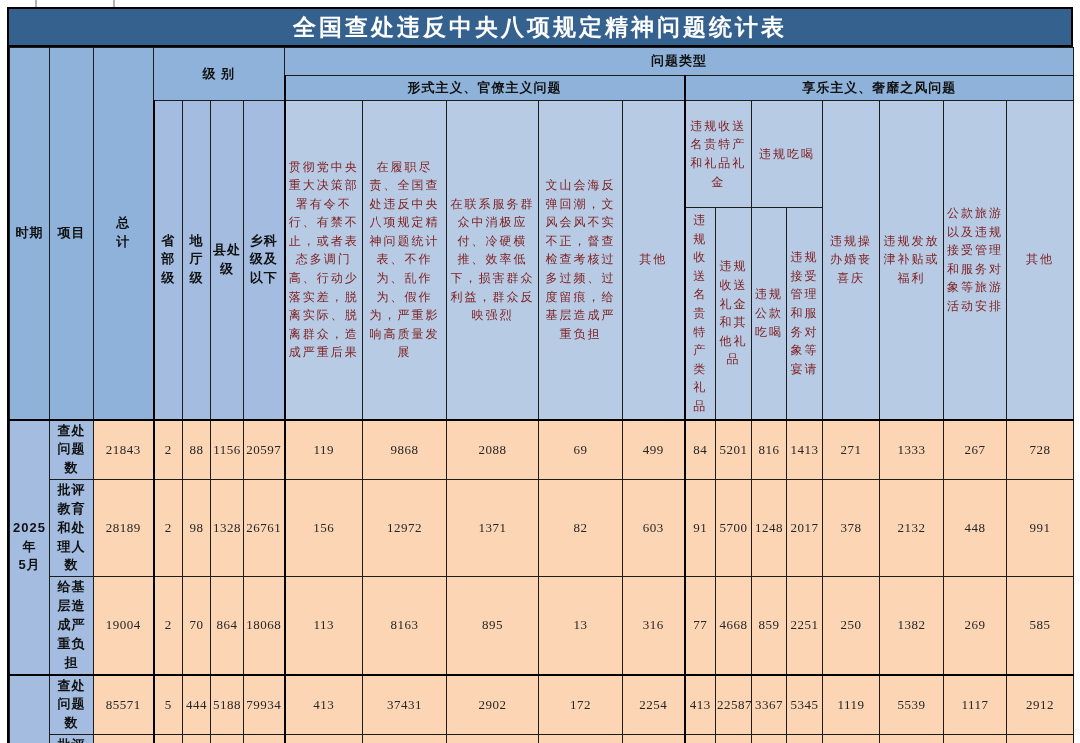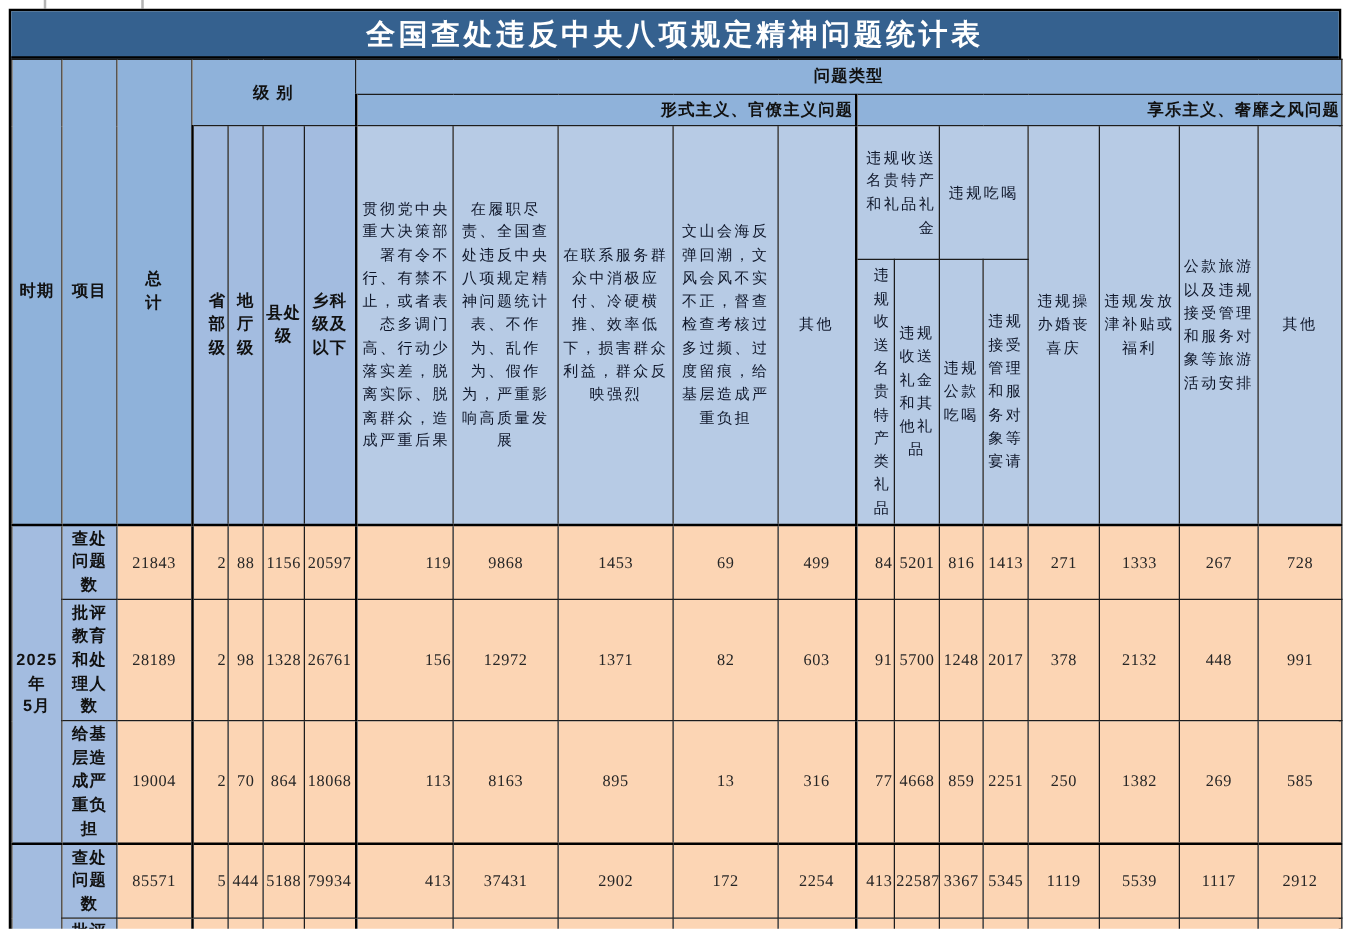--- a/index.html
+++ b/index.html
@@ -21,31 +21,31 @@
   table { border-collapse:collapse; table-layout:fixed; width:100%; }
   th,td { border:1px solid #1c1c1c; padding:1px 1px; overflow:hidden; box-sizing:border-box; }
   
   .bh {
     background:#8FB2DA; font-weight:bold; font-size:13px; color:#111;
     text-align:center; vertical-align:middle; word-break:break-all; letter-spacing:1px; line-height:1.45;
   }
   .lv { background:#A3BCE0; }
   
   .vh {
-    background:#B7CBE5; font-weight:normal; font-size:12px; color:#0f172a;
+    background:#B7CBE5; font-weight:normal; font-size:12px; color:#7f1d1d;
     text-align:center; vertical-align:middle; word-break:break-all;
     letter-spacing:2px; line-height:1.55; padding:3px 2px;
   }
   .narrow-wrap { display:inline-block; width:1.1em; word-break:break-all; vertical-align:middle; }
   
   .v {
     background:#FCD5B4; font-family:"Liberation Serif","DejaVu Serif",serif;
     font-size:13px; color:#262626; text-align:center; vertical-align:middle; letter-spacing:0.5px;
   }
-  .bl2 { border-left:2px solid #000 !important;text-align:right; }
+  .bl2 { border-left:2px solid #000 !important; }
   tr.t2 > td, tr.t2 > th { border-top:2px solid #000; }
   tr.hA { height:28px; } tr.hB { height:25px; } tr.hC { height:107px; } tr.hD { height:128px; }
   tr.r0 { height:38px; } tr.r1 { height:75px; } tr.r2 { height:58px; }
   tr.r3 { height:33px; } tr.r4 { height:74px; }
 </style>
 </head>
 <body>
 
 <div class="tick" style="left:35px"></div>
 <div class="tick" style="left:113px"></div>
@@ -123,21 +123,21 @@
           <div>5月</div>
         </td>
         <td class="bh lv">查处问题数</td>
         <td class="v">21843</td>
         <td class="v bl2">2</td>
         <td class="v">88</td>
         <td class="v">1156</td>
         <td class="v">20597</td>
         <td class="v bl2">119</td>
         <td class="v">9868</td>
-        <td class="v">1453</td>
+        <td class="v">2088</td>
         <td class="v">69</td>
         <td class="v">499</td>
         <td class="v bl2">84</td>
         <td class="v">5201</td>
         <td class="v">816</td>
         <td class="v">1413</td>
         <td class="v">271</td>
         <td class="v">1333</td>
         <td class="v">267</td>
         <td class="v">728</td>

